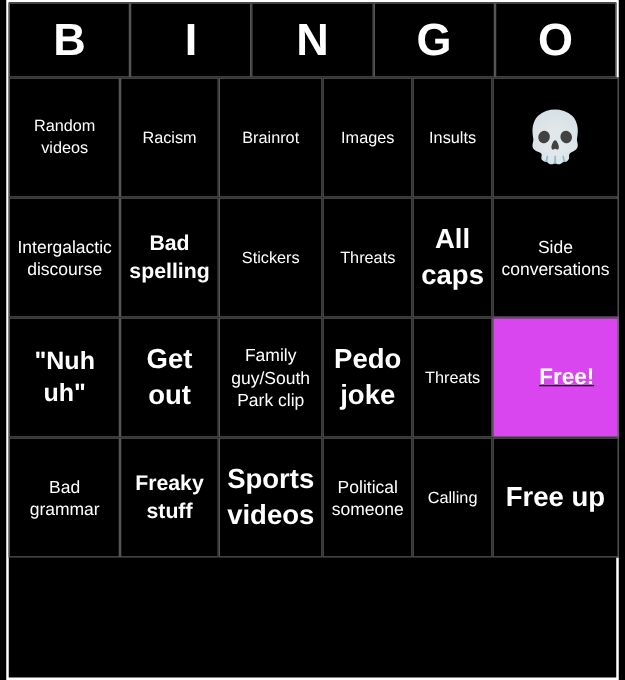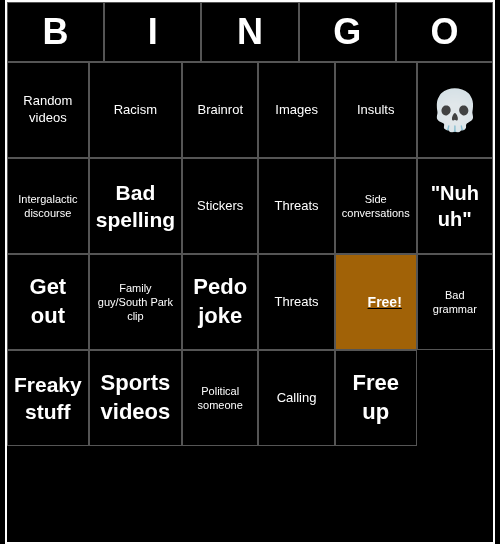--- a/index.html
+++ b/index.html
@@ -46,30 +46,30 @@
       min-height: 96px;
       padding: 6px;
       font-size: 13px;
       line-height: 1.3;
     }
     .bingo-cell.large-text {
       font-size: 22px;
       font-weight: bold;
     }
     .bingo-cell.medium-text {
-      font-size: 21px;
+      font-size: 17px;
       font-weight: bold;
     }
     .bingo-cell.small-text {
-      font-size: 11px;
+      font-size: 14px;
     }
     .bingo-cell.free {
-      font-size: 14px;
+      font-size: 18px;
       font-weight: bold;
-      background: #a16207;
+      background: #d946ef;
       padding-left: 24px;
     }
     .skull-icon {
       font-size: 40px;
     }
     .quoted {
       font-size: 20px;
       font-weight: bold;
     }
   </style>
@@ -90,20 +90,21 @@
       <div class="bingo-cell">Brainrot</div>
       <div class="bingo-cell">Images</div>
       <div class="bingo-cell">Insults</div>
       <div class="bingo-cell">
         <span class="skull-icon">💀</span>
       </div>
       <div class="bingo-cell small-text">Intergalactic discourse</div>
       <div class="bingo-cell medium-text">Bad spelling</div>
       <div class="bingo-cell">Stickers</div>
       <div class="bingo-cell">Threats</div>
+      <div class="bingo-cell large-text">All caps</div>
       <div class="bingo-cell small-text">Side conversations</div>
       <div class="bingo-cell quoted">"Nuh uh"</div>
       <div class="bingo-cell large-text">Get out</div>
       <div class="bingo-cell small-text">Family guy/South Park clip</div>
       <div class="bingo-cell large-text">Pedo joke</div>
       <div class="bingo-cell">Threats</div>
       <div class="bingo-cell free">Free!</div>
       <div class="bingo-cell small-text">Bad grammar</div>
       <div class="bingo-cell medium-text">Freaky stuff</div>
       <div class="bingo-cell large-text">Sports videos</div>

